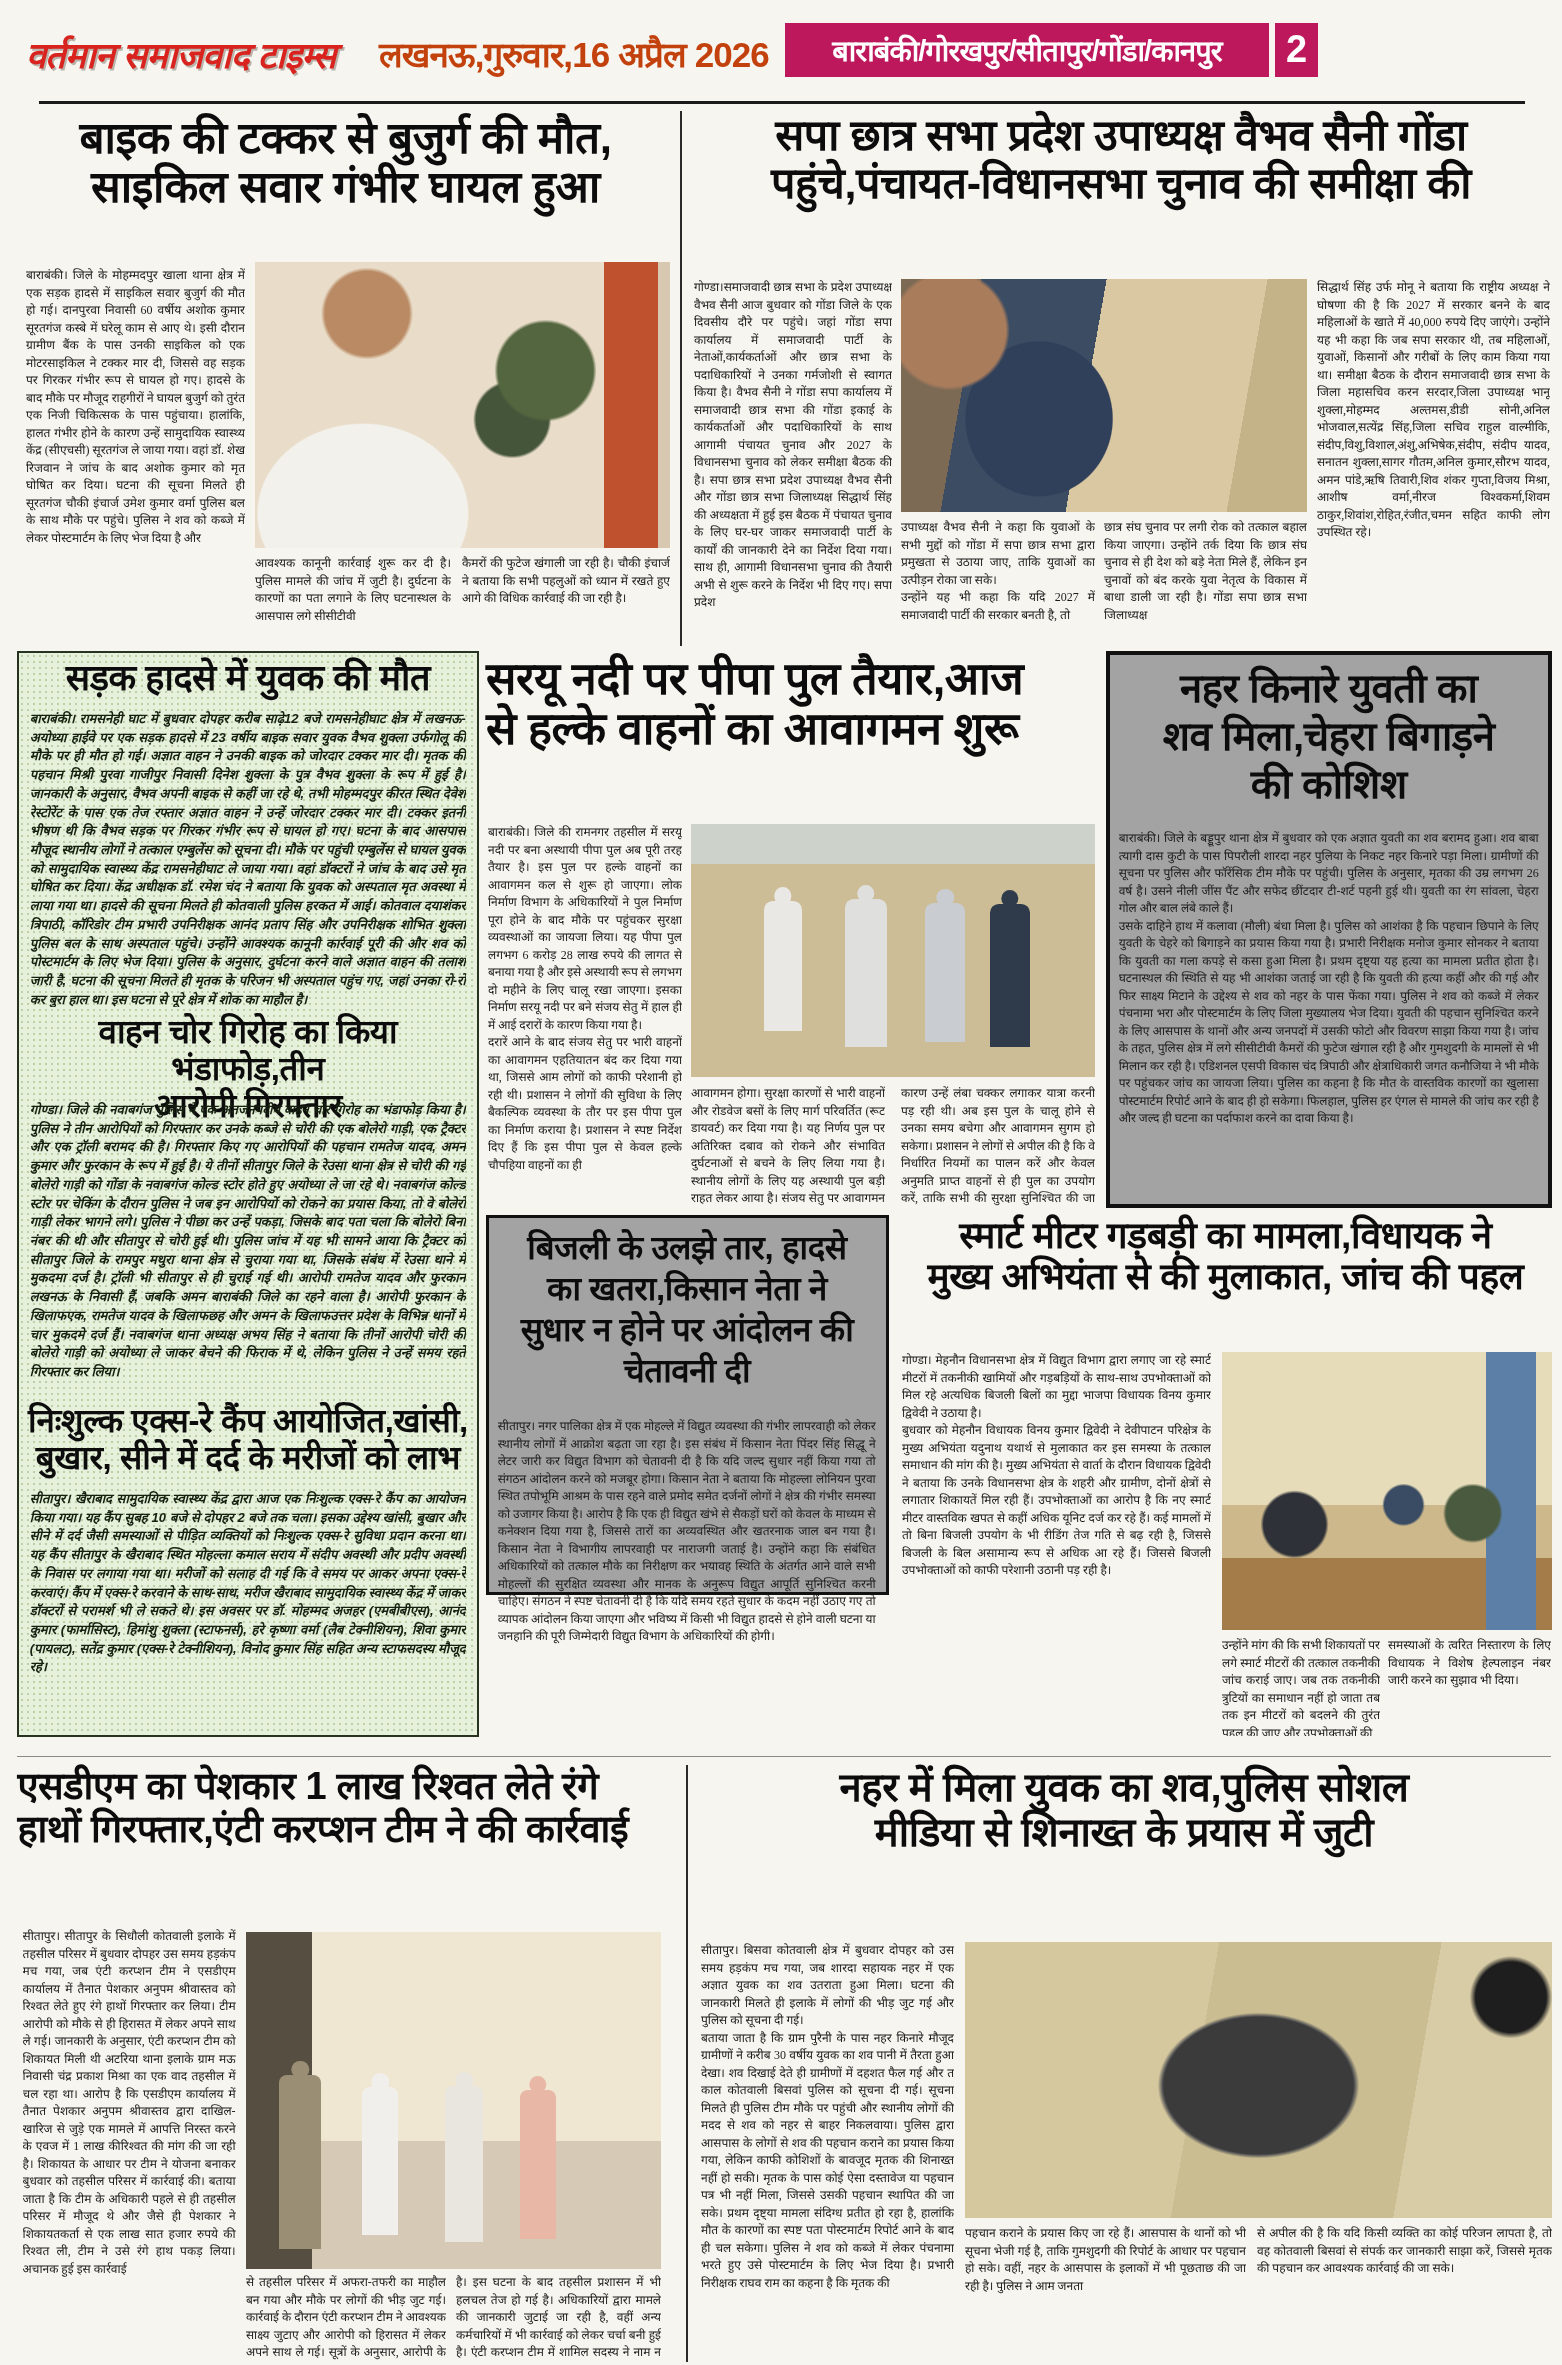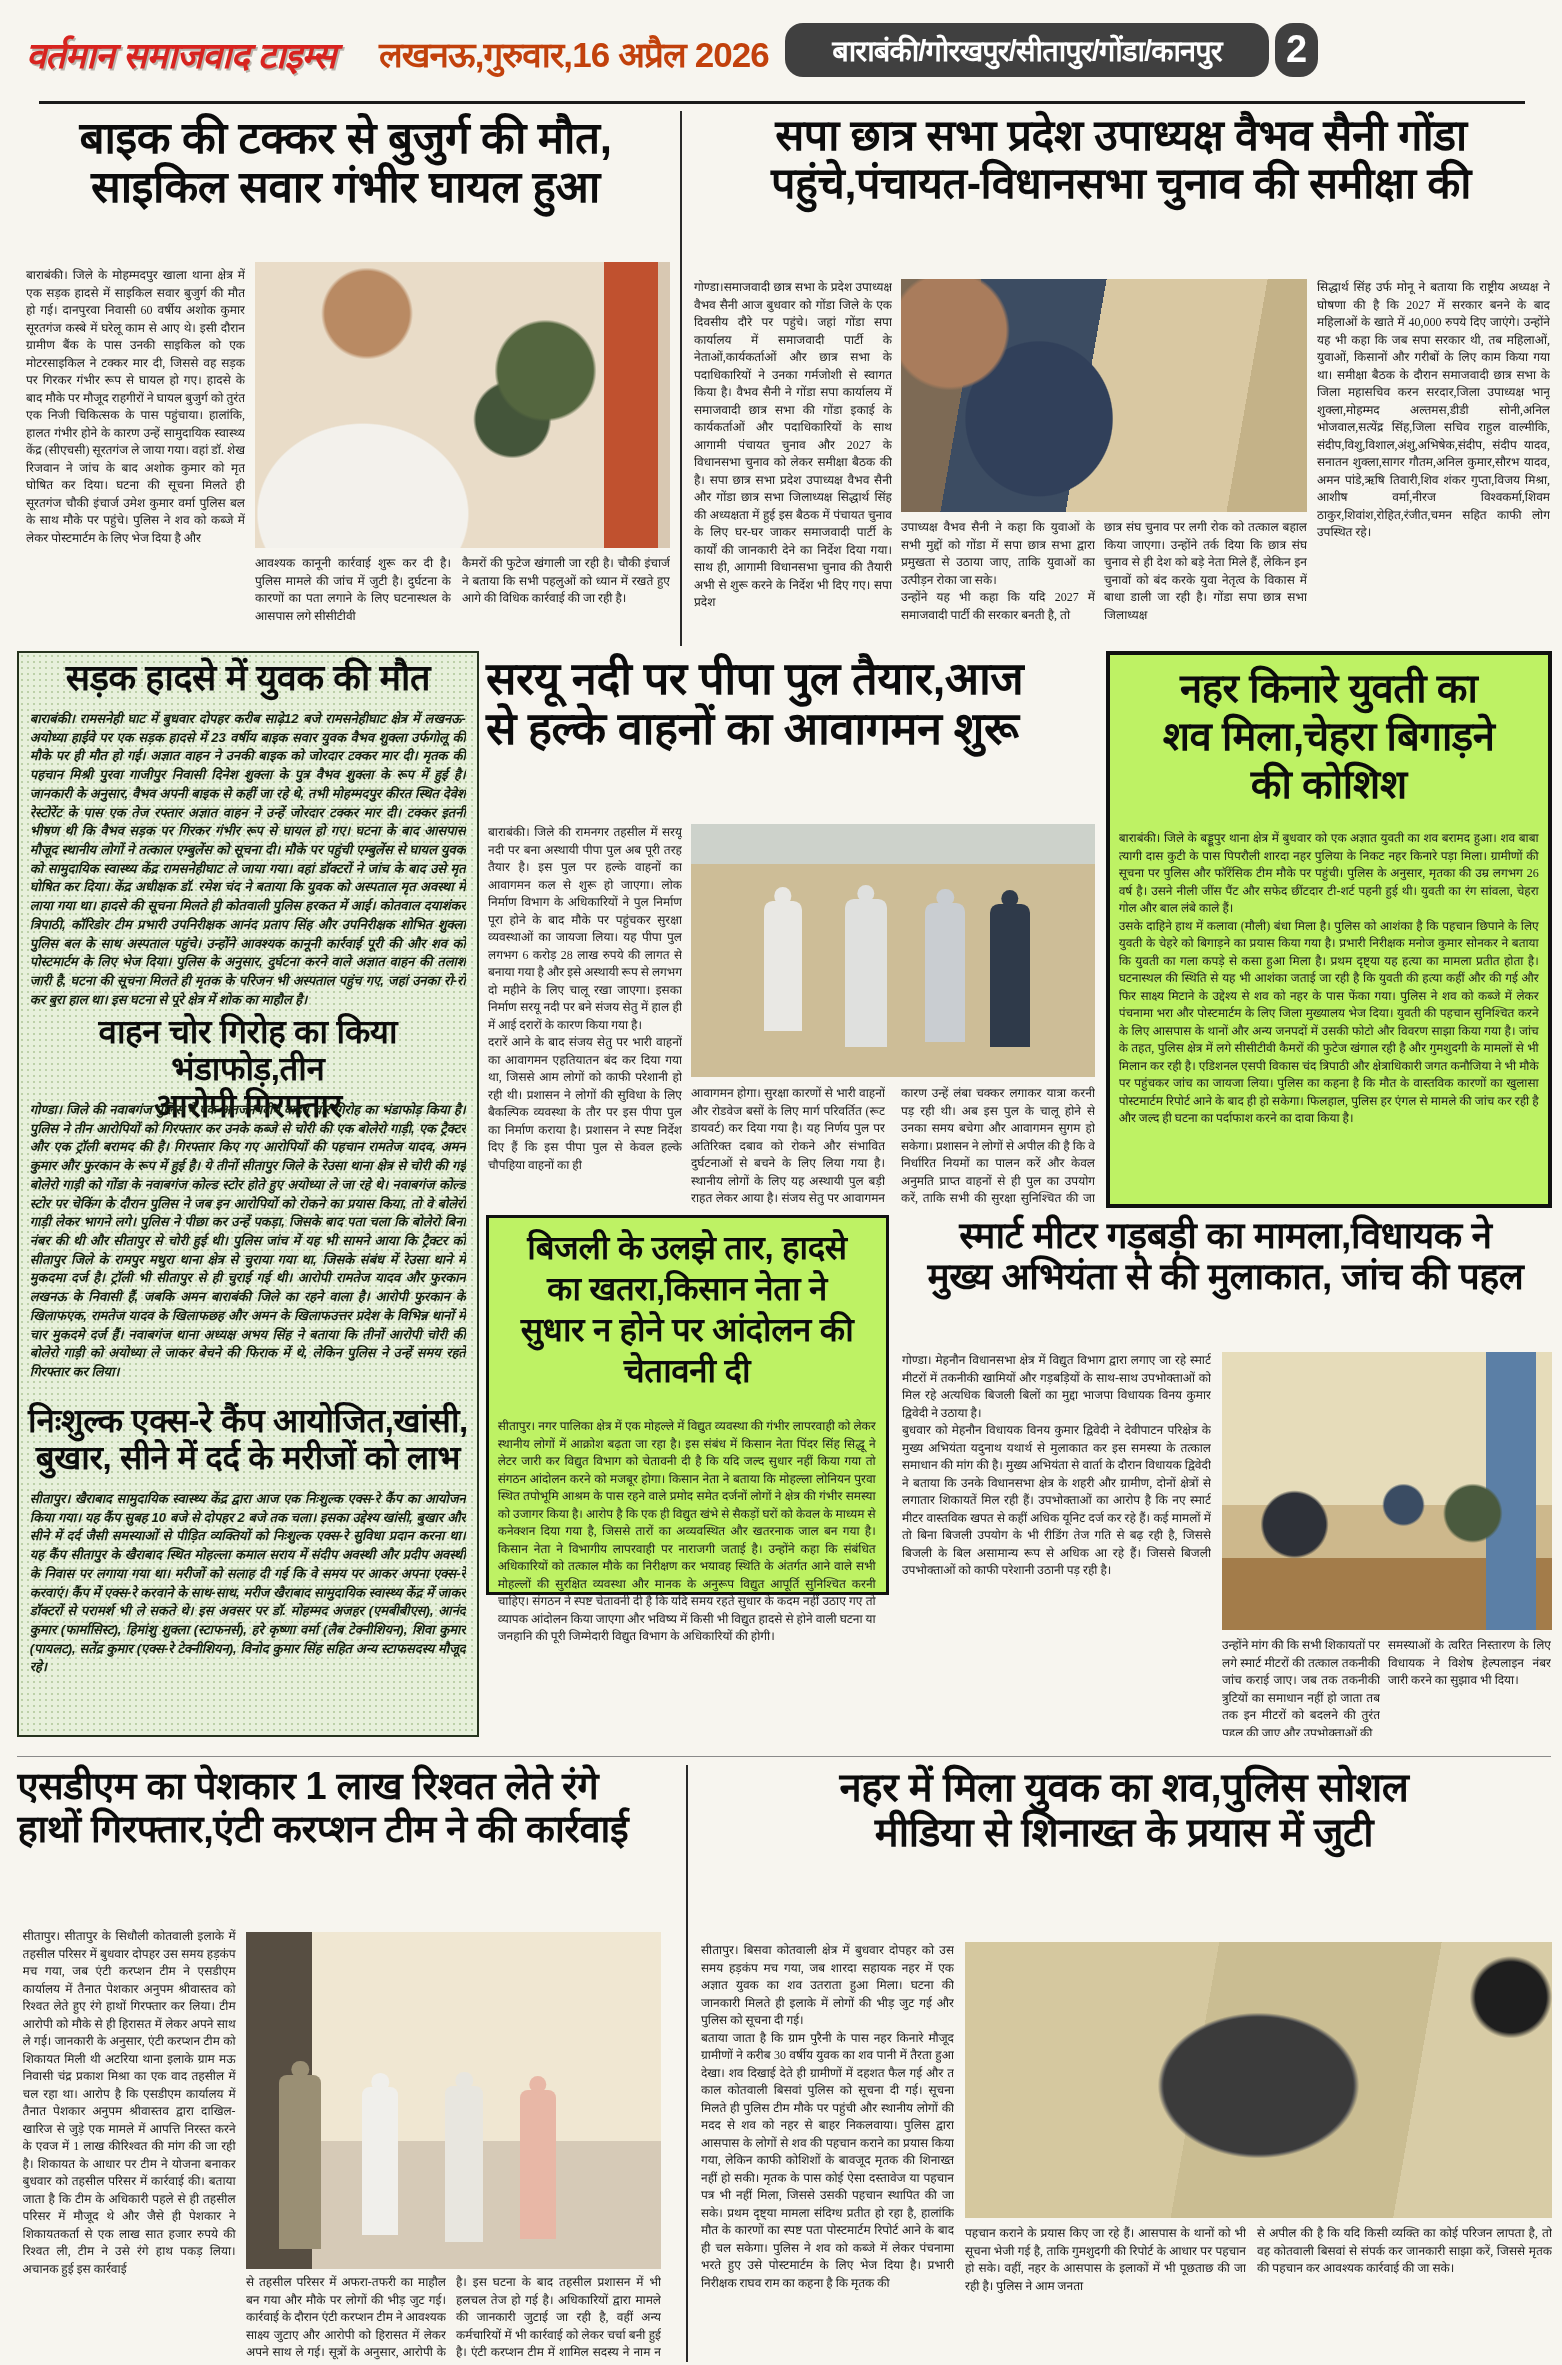--- a/index.html
+++ b/index.html
@@ -17,33 +17,33 @@
   .bt{
     font-size:12px;line-height:1.46;text-align:justify;
     white-space:pre-line;color:#1b1b1b;overflow:hidden;font-family:Liberation Serif, serif;
   }
   .green-bt{
     font-style:italic;font-weight:bold;font-size:13px;line-height:1.44;
     text-align:justify;white-space:pre-line;color:#15200f;overflow:hidden;
   }
   .vrule{background:#2a2a2a;width:1.7px;}
   .hrule{background:#1a1a1a;height:2.6px;}
-  .chip{background:#404040;color:#ffffff;font-weight:bold;display:flex;align-items:center;justify-content:center;border-radius:18px;}
+  .chip{background:#be185d;color:#ffffff;font-weight:bold;display:flex;align-items:center;justify-content:center;}
   .masthead{
     color:#d8231f;font-weight:bold;font-style:italic;font-size:36px;
     text-shadow:1.7px 1.7px 0 #b9b4ac;letter-spacing:-0.9px;white-space:nowrap;
   }
   .dateline{font-weight:bold;font-size:35px;color:#c2410c;letter-spacing:-0.9px;white-space:nowrap;}
   .greenbox{
     background-color:#e7f0db;
     background-image:radial-gradient(#bcd0a8 0.9px, transparent 1.2px);
     background-size:6px 6px;
     border:2.6px solid #26331e;box-sizing:border-box;
   }
-  .blackbox{border:4.3px solid #111;box-sizing:border-box;background:#bef264;}
+  .blackbox{border:4.3px solid #111;box-sizing:border-box;background:#a3a3a3;}
   .photo{overflow:hidden;position:absolute;}
   .person{position:absolute;}
   .person::before{
     content:"";position:absolute;top:-14px;left:50%;transform:translateX(-50%);
     width:17.4px;height:17.4px;border-radius:50%;background:inherit;
   }
   
   .ph-elder{
     background:
       radial-gradient(circle at 70% 38%, #54663f 0 14%, transparent 15%),

